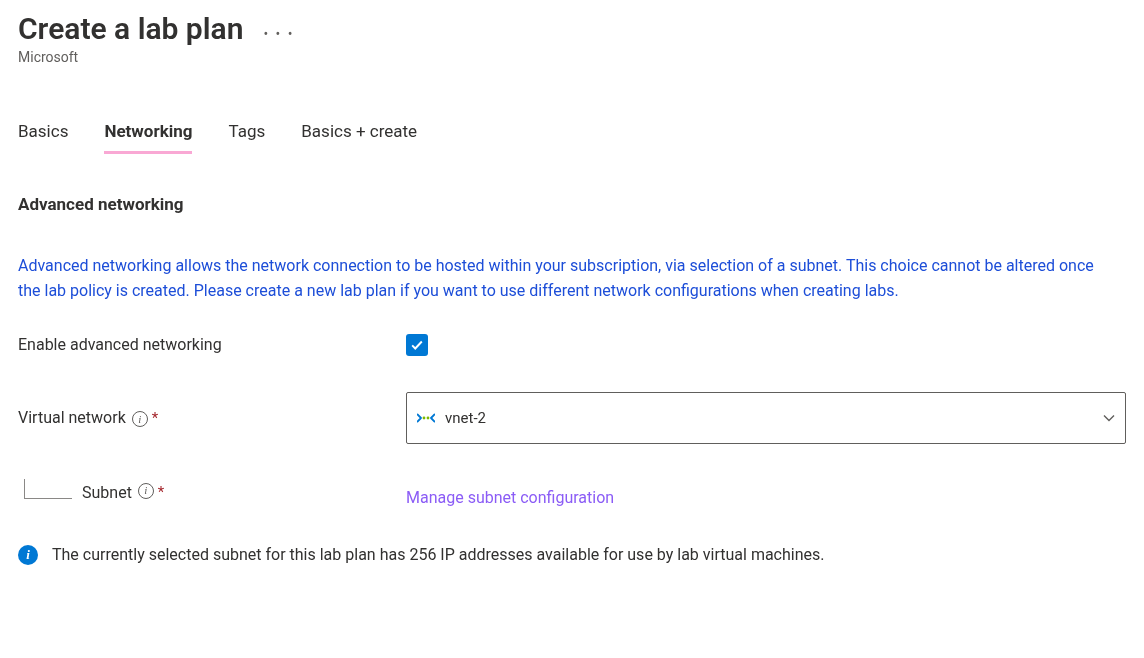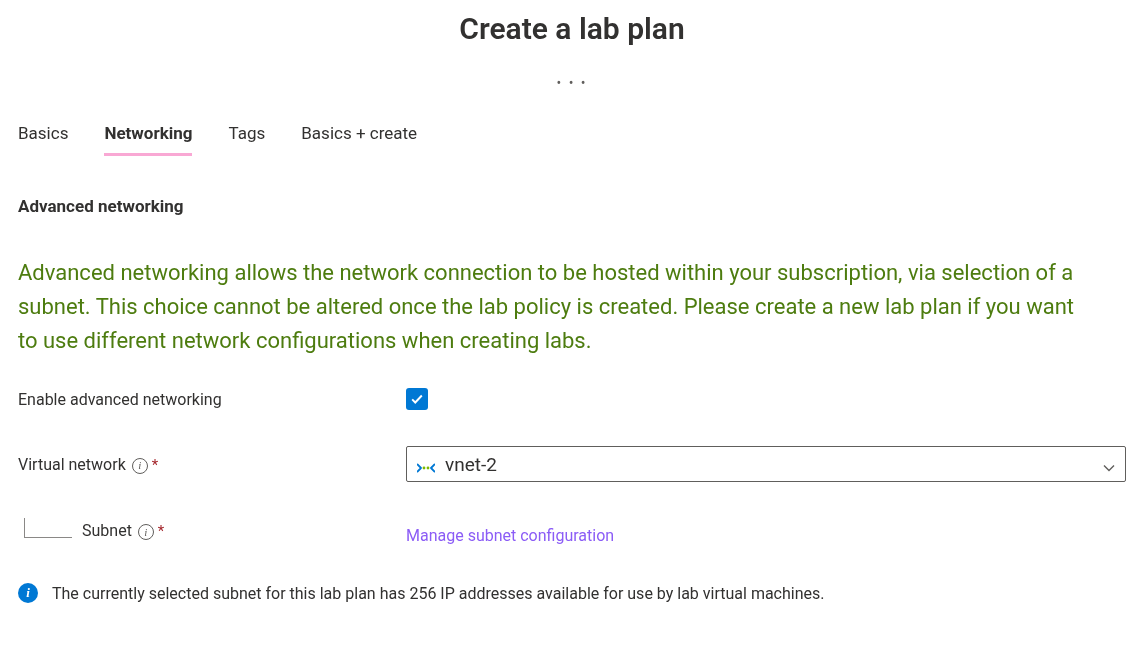--- a/index.html
+++ b/index.html
@@ -12,21 +12,20 @@
     font-size: 14px;
   }
   .page {
     padding: 12px 18px 20px 18px;
     width: 1144px;
   }
   .title-row {
     display: flex;
     align-items: center;
     gap: 20px;
-    flex-direction: column;
   }
   .page-title {
     font-size: 30px;
     font-weight: 600;
     margin: 0;
     line-height: 1.1;
   }
   .more-dots {
     font-size: 14px;
     letter-spacing: 2px;
@@ -34,44 +33,44 @@
     padding-top: 10px;
   }
   .subtitle {
     font-size: 14px;
     color: #605e5c;
     margin-top: 4px;
   }
   .tabs {
     display: flex;
     gap: 36px;
-    margin-top: 32px;
+    margin-top: 56px;
     border-bottom: none;
   }
   .tab {
     font-size: 17px;
     color: #323130;
     padding-bottom: 10px;
     cursor: pointer;
   }
   .tab.active {
     font-weight: 700;
     border-bottom: 3px solid #f9a8d4;
   }
   .section-heading {
     font-size: 17px;
     font-weight: 700;
     margin-top: 40px;
   }
   .desc {
-    font-size: 22px;
+    font-size: 16px;
     margin-top: 40px;
     line-height: 1.55;
     max-width: 1080px;
-    color: #4d7c0f;
+    color: #1d4ed8;
   }
   .form-row {
     display: flex;
     align-items: center;
     margin-top: 30px;
   }
   .label-col {
     width: 388px;
     display: flex;
     align-items: flex-end;
@@ -112,29 +111,29 @@
     color: #a4262c;
     margin-left: 4px;
     font-size: 15px;
   }
   .combo {
     position: relative;
     width: 100%;
   }
   .combo-box {
     width: 100%;
-    height: 36px;
+    height: 52px;
     border: 1px solid #605e5c;
     border-radius: 2px;
     background: #ffffff;
     display: flex;
     align-items: center;
     padding: 0 36px 0 10px;
     cursor: pointer;
-    font-size: 19px;
+    font-size: 15px;
   }
   .combo-box .vnet-icon {
     margin-right: 10px;
     width: 18px;
     height: 14px;
     position: relative;
     flex-shrink: 0;
   }
   .combo-caret {
     position: absolute;
@@ -160,21 +159,21 @@
     height: 20px;
     border-left: 1px solid #8a8886;
     border-bottom: 1px solid #8a8886;
     margin-right: 10px;
     margin-bottom: 6px;
     margin-left: 6px;
   }
   .subnet-label {
     font-size: 16px;
     display:flex;
-    align-items:flex-end;
+    align-items:flex-start;
   }
   .manage-link {
     margin-top: 10px;
     display: inline-block;
     font-size: 16px;
     color: #8b5cf6;
     text-decoration: none;
     cursor: pointer;
   }
   .info-bar {
@@ -202,20 +201,21 @@
 </style>
 </head>
 <body>
 
 <div class="page">
 
   <div class="title-row">
     <h1 class="page-title">Create a lab plan</h1>
     <span class="more-dots">• • •</span>
   </div>
+  <div class="subtitle">Microsoft</div>
 
   <div class="tabs">
     <div class="tab">Basics</div>
     <div class="tab active">Networking</div>
     <div class="tab">Tags</div>
     <div class="tab">Basics + create</div>
   </div>
 
   <div class="section-heading">Advanced networking</div>
 

